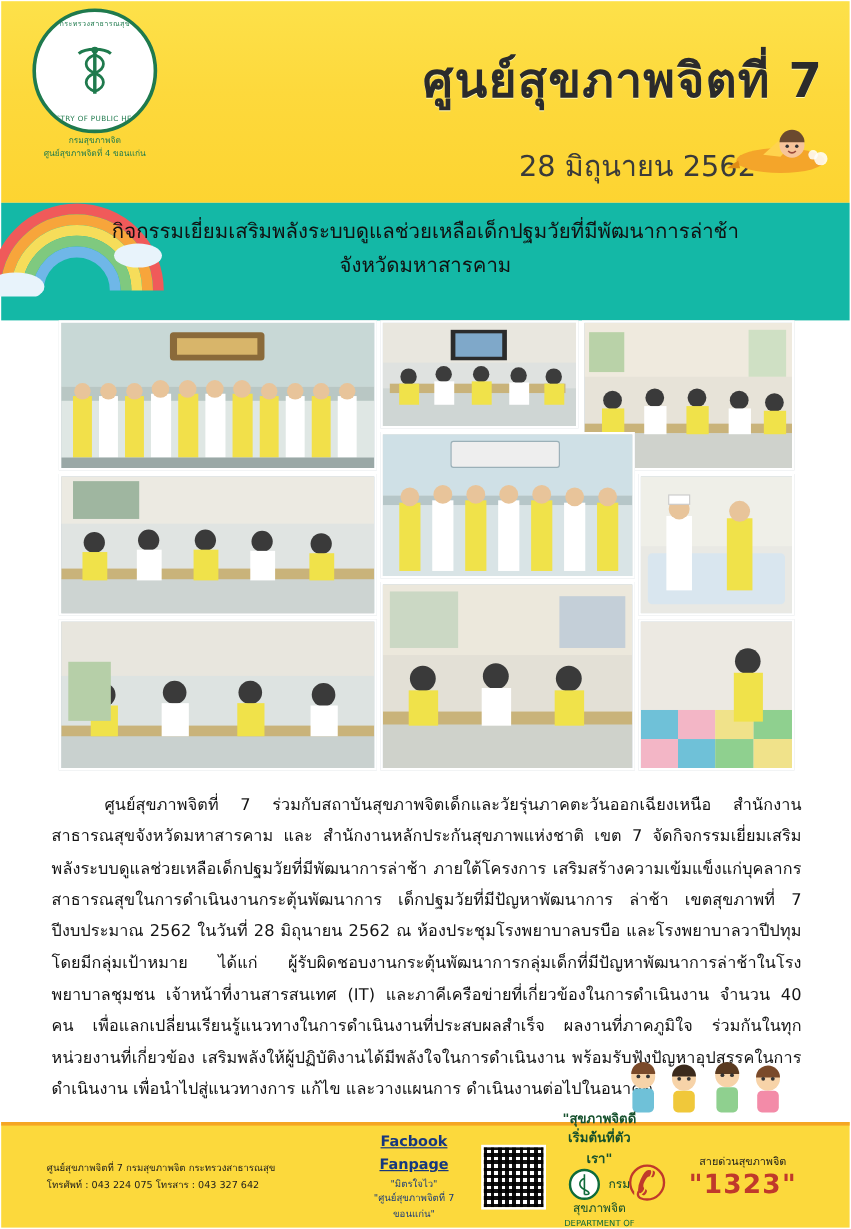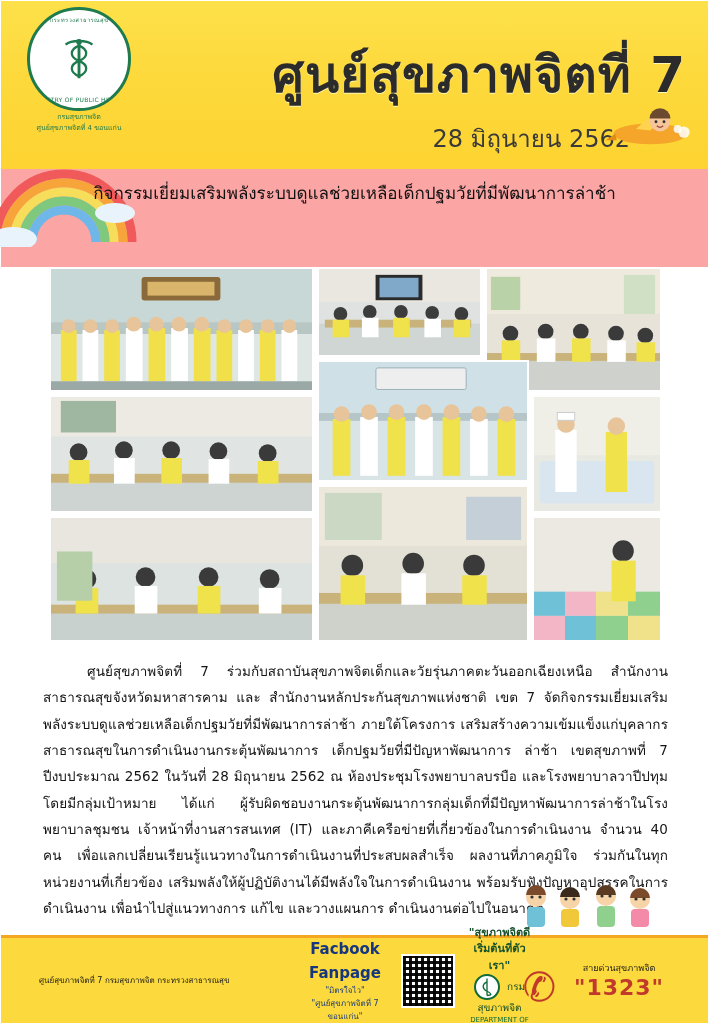--- a/index.html
+++ b/index.html
@@ -19,21 +19,21 @@
   
   .header {
     position: relative;
     height: 168px;
     background: linear-gradient(180deg,#fde14a 0%, #fdd93c 45%, #fdd431 100%);
     overflow: hidden;
   }
   .header-title {
     position: absolute;
     right: 22px; top: 34px;
-    font-size: 50px;
+    font-size: 40px;
     font-weight: bold;
     color: #2b2b2b;
     letter-spacing: 1px;
     text-shadow: 0 1px 0 #fff6b0;
     white-space: nowrap;
   }
   .header-date {
     position: absolute;
     right: 78px; top: 118px;
     font-size: 24px;
@@ -83,21 +83,21 @@
   .plane {
     position: absolute;
     right: 8px; bottom: 8px;
     width: 96px; height: 64px;
   }
 
   
   .band {
     position: relative;
     height: 98px;
-    background: #fca5a5;
+    background: #14b8a6;
   }
   .rainbow {
     position: absolute;
     left: -10px; top: -22px;
     width: 150px; height: 100px;
   }
   .subtitle {
     position: absolute;
     left: 0; right: 0; top: 10px;
     text-align: center;
@@ -162,21 +162,21 @@
     background-blend-mode: multiply;
     border: 2px solid #fff;
   }
   .foot-fb {
     font-size: 8px;
     color: #1a3a7a;
     line-height: 1.6;
     text-align: center;
     width: 92px;
   }
-  .foot-fb .fb-title { color:#16377f; font-weight: bold; font-size: 15px;}
+  .foot-fb .fb-title { color:#16377f; font-weight: bold; font-size: 12px; text-decoration: underline;}
   .foot-mid {
     flex: 1;
     text-align: center;
     font-size: 10px;
     color: #0f4c2a;
     line-height: 1.5;
   }
   .foot-mid .slogan { font-size: 11px; color: #15502c; font-weight: bold; }
   .dmh-logo {
     display: inline-block;
@@ -256,20 +256,21 @@
       <path d="M5 95 A68 68 0 0 1 141 95" stroke="#f05a5a" stroke-width="9" fill="none"></path>
       <path d="M14 95 A59 59 0 0 1 132 95" stroke="#f7a53b" stroke-width="9" fill="none"></path>
       <path d="M23 95 A50 50 0 0 1 123 95" stroke="#f6dd5a" stroke-width="9" fill="none"></path>
       <path d="M32 95 A41 41 0 0 1 114 95" stroke="#7fc97f" stroke-width="9" fill="none"></path>
       <path d="M41 95 A32 32 0 0 1 105 95" stroke="#6fb7e8" stroke-width="9" fill="none"></path>
       <ellipse cx="22" cy="92" rx="24" ry="12" fill="#e8f3fb"></ellipse>
       <ellipse cx="124" cy="66" rx="20" ry="10" fill="#e8f3fb"></ellipse>
     </svg>
     <div class="subtitle">
       <div>กิจกรรมเยี่ยมเสริมพลังระบบดูแลช่วยเหลือเด็กปฐมวัยที่มีพัฒนาการล่าช้า</div>
+      <div>จังหวัดมหาสารคาม</div>
     </div>
   </div>
 
   <div class="collage">
 
     <div class="ph" style="left:0;top:0;width:265px;height:125px;">
       <svg class="fill" viewBox="0 0 265 125" preserveAspectRatio="none">
         <rect width="265" height="125" fill="#dfe7e4"></rect>
         <rect y="0" width="265" height="54" fill="#c8d8d6"></rect>
         <rect x="92" y="8" width="80" height="24" rx="3" fill="#8a6a3a"></rect>
@@ -506,20 +507,21 @@
       <circle cx="122" cy="20" r="1.6" fill="#333"></circle>
         <circle cx="130" cy="20" r="1.6" fill="#333"></circle>
     </g>
   </svg>
 
   <div class="footer">
     <div class="footer-inner">
 
       <div class="foot-left">
         <div>ศูนย์สุขภาพจิตที่ 7 กรมสุขภาพจิต กระทรวงสาธารณสุข</div>
+        <div>โทรศัพท์ : 043 224 075 โทรสาร : 043 327 642</div>
       </div>
 
       <div class="foot-fb">
         <div class="fb-title">Facbook Fanpage</div>
         <div>"มิตรใจไว"</div>
         <div>"ศูนย์สุขภาพจิตที่ 7 ขอนแก่น"</div>
       </div>
 
       <div class="qr"></div>
 

